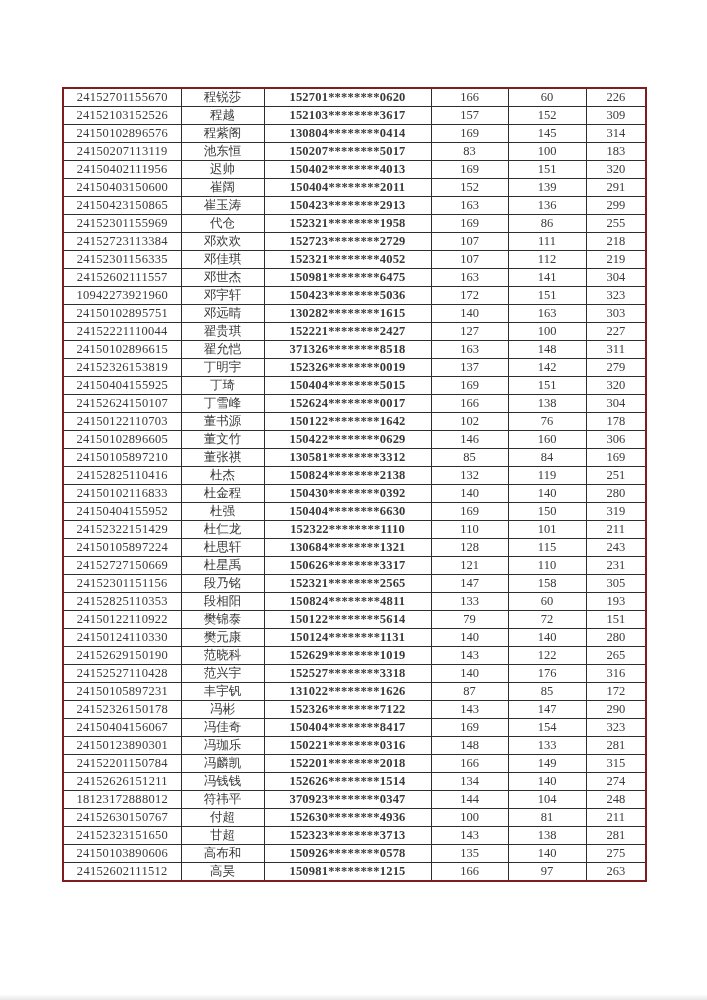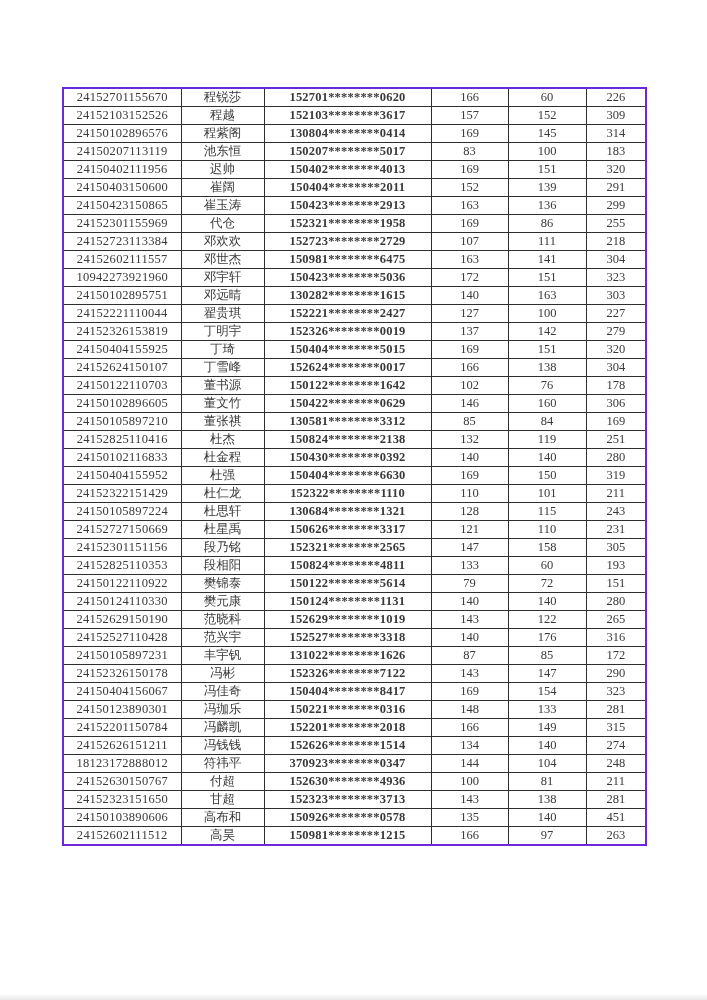--- a/index.html
+++ b/index.html
@@ -14,21 +14,21 @@
     background: #ffffff;
     overflow: hidden;
     font-family: "Liberation Serif", "DejaVu Serif", serif;
   }
   table.score-table {
     position: absolute;
     left: 62px;
     top: 87px;
     border-collapse: collapse;
     table-layout: fixed;
-    border: 2px solid #6d28d9;
+    border: 2px solid #7f1d1d;
   }
   table.score-table td {
     border: 1px solid #2e2e2e;
     height: 17px;
     padding: 0 2px;
     text-align: center;
     vertical-align: middle;
     font-size: 12.5px;
     line-height: 17px;
     color: #3a3a3a;
@@ -127,20 +127,28 @@
         </tr>
         <tr>
           <td class="c-exam">24152723113384</td>
           <td class="c-name">邓欢欢</td>
           <td class="c-id">152723********2729</td>
           <td class="c-s1">107</td>
           <td class="c-s2">111</td>
           <td class="c-total">218</td>
         </tr>
         <tr>
+          <td class="c-exam">24152301156335</td>
+          <td class="c-name">邓佳琪</td>
+          <td class="c-id">152321********4052</td>
+          <td class="c-s1">107</td>
+          <td class="c-s2">112</td>
+          <td class="c-total">219</td>
+        </tr>
+        <tr>
           <td class="c-exam">24152602111557</td>
           <td class="c-name">邓世杰</td>
           <td class="c-id">150981********6475</td>
           <td class="c-s1">163</td>
           <td class="c-s2">141</td>
           <td class="c-total">304</td>
         </tr>
         <tr>
           <td class="c-exam">10942273921960</td>
           <td class="c-name">邓宇轩</td>
@@ -159,20 +167,28 @@
         </tr>
         <tr>
           <td class="c-exam">24152221110044</td>
           <td class="c-name">翟贵琪</td>
           <td class="c-id">152221********2427</td>
           <td class="c-s1">127</td>
           <td class="c-s2">100</td>
           <td class="c-total">227</td>
         </tr>
         <tr>
+          <td class="c-exam">24150102896615</td>
+          <td class="c-name">翟允恺</td>
+          <td class="c-id">371326********8518</td>
+          <td class="c-s1">163</td>
+          <td class="c-s2">148</td>
+          <td class="c-total">311</td>
+        </tr>
+        <tr>
           <td class="c-exam">24152326153819</td>
           <td class="c-name">丁明宇</td>
           <td class="c-id">152326********0019</td>
           <td class="c-s1">137</td>
           <td class="c-s2">142</td>
           <td class="c-total">279</td>
         </tr>
         <tr>
           <td class="c-exam">24150404155925</td>
           <td class="c-name">丁琦</td>
@@ -380,21 +396,21 @@
           <td class="c-s1">143</td>
           <td class="c-s2">138</td>
           <td class="c-total">281</td>
         </tr>
         <tr>
           <td class="c-exam">24150103890606</td>
           <td class="c-name">高布和</td>
           <td class="c-id">150926********0578</td>
           <td class="c-s1">135</td>
           <td class="c-s2">140</td>
-          <td class="c-total">451</td>
+          <td class="c-total">275</td>
         </tr>
         <tr>
           <td class="c-exam">24152602111512</td>
           <td class="c-name">高昊</td>
           <td class="c-id">150981********1215</td>
           <td class="c-s1">166</td>
           <td class="c-s2">97</td>
           <td class="c-total">263</td>
         </tr>
       </tbody>

